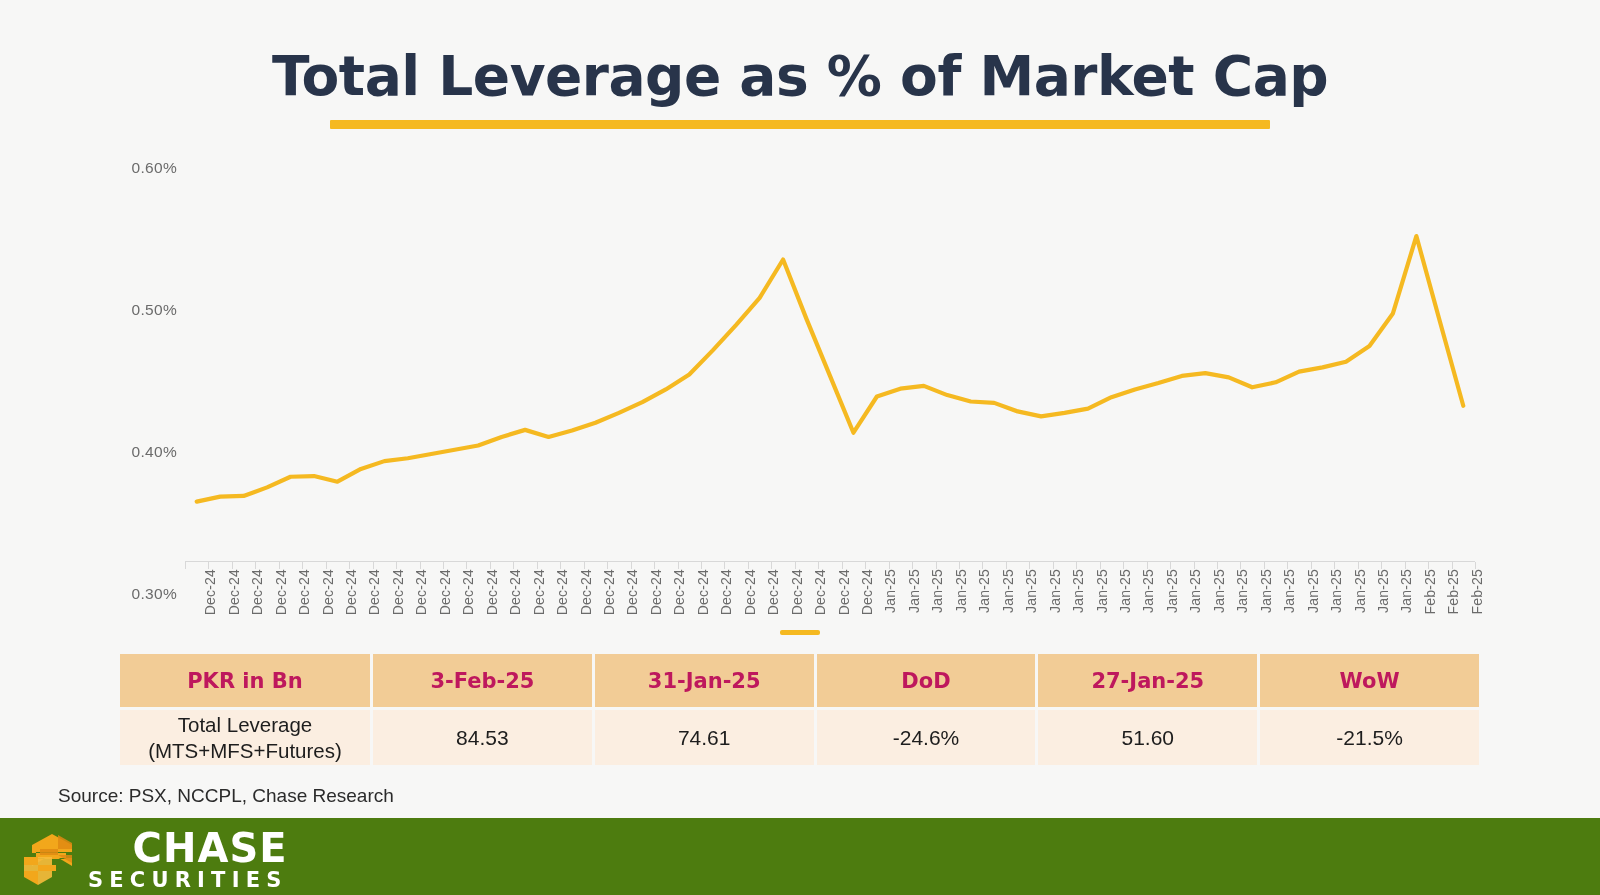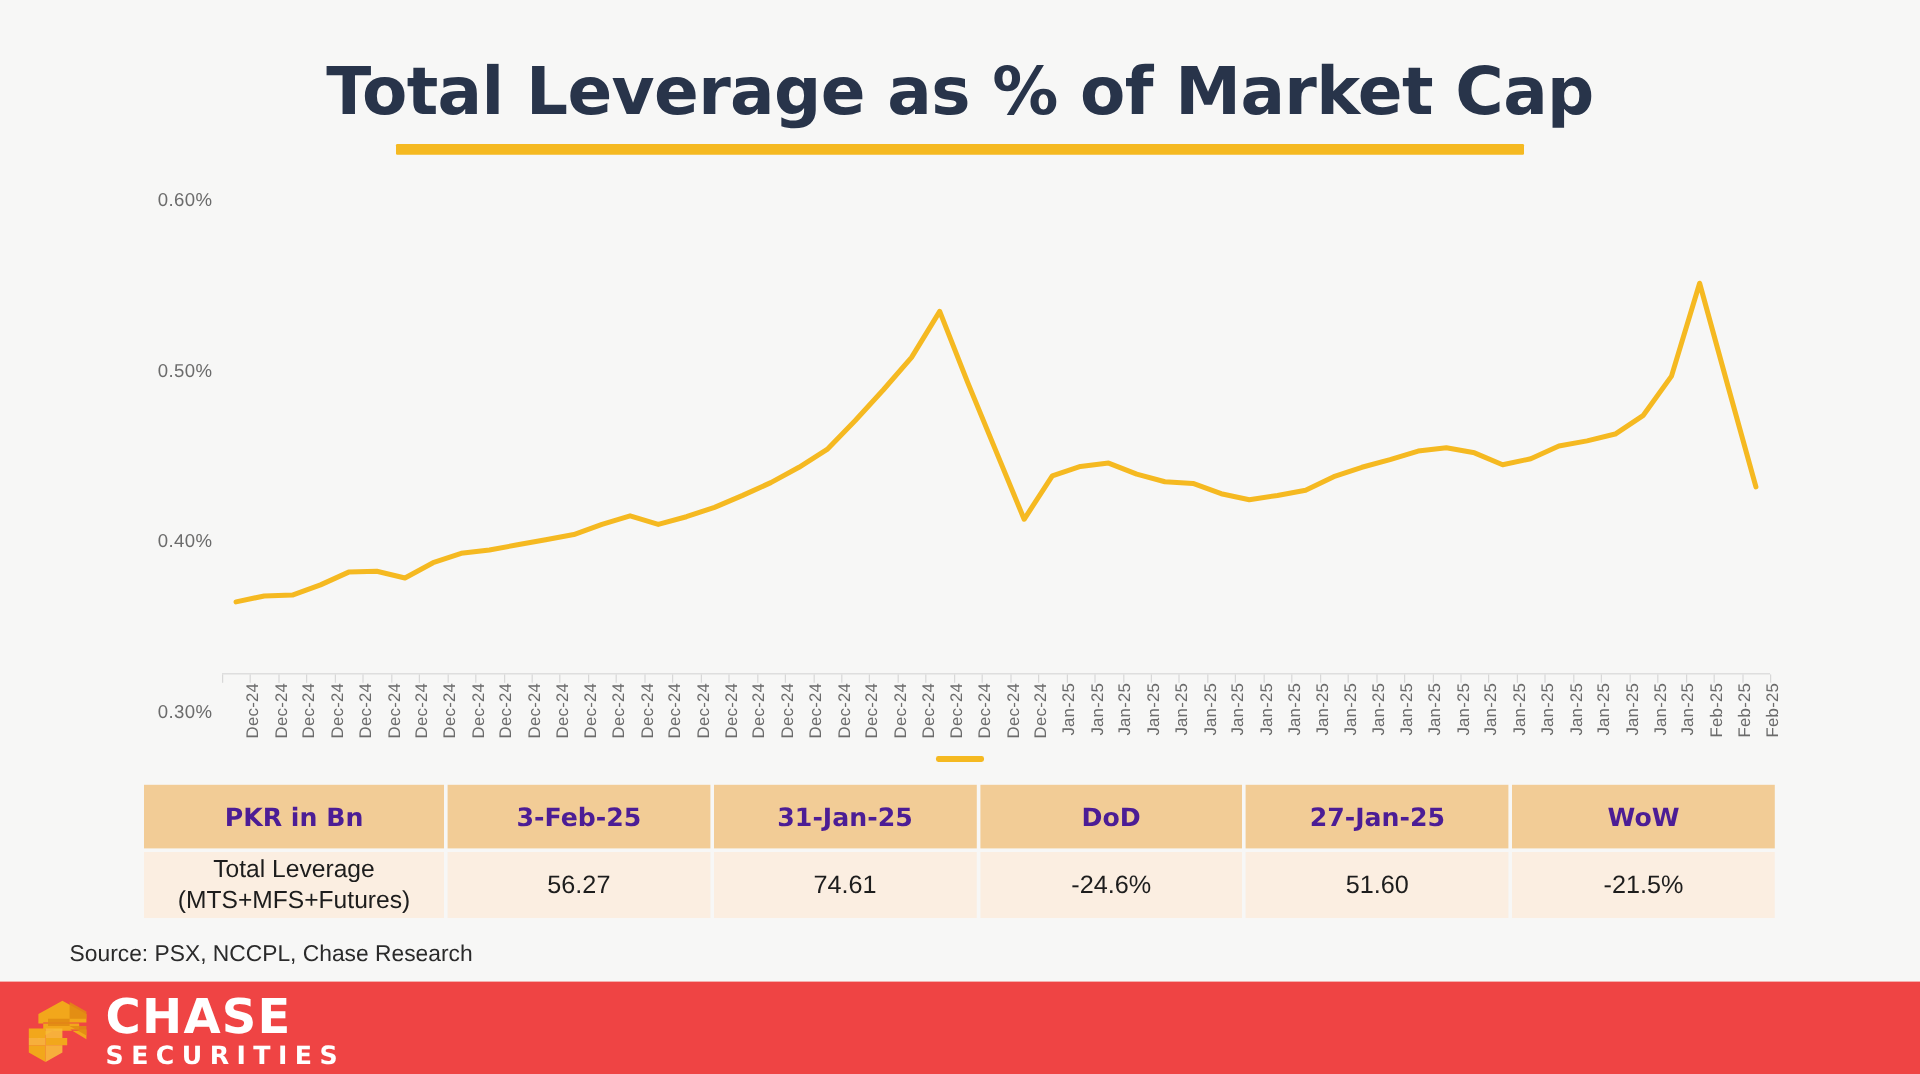--- a/index.html
+++ b/index.html
@@ -124,21 +124,21 @@
   #data-table {
     position: absolute;
     left: 117px; top: 651px;
     width: 1365px;
     border-collapse: separate;
     border-spacing: 3px 3px;
     table-layout: fixed;
   }
   #data-table th {
     background: #f2cc96;
-    color: #4c1d95;
+    color: #be185d;
     font-size: 21px;
     font-weight: bold;
     height: 53px;
     text-align: center;
     vertical-align: middle;
     font-family: "DejaVu Sans", sans-serif;
   }
   #data-table td {
     background: #fbeee1;
     color: #1d1d1d;
@@ -159,21 +159,22 @@
     color: #2b2b2b;
     font-family: "Liberation Sans", sans-serif;
     margin-left: 32px;
   }
 
   
   #footer-bar {
     position: absolute;
     left: 0; top: 818px;
     width: 1600px; height: 77px;
-    background: #ef4444;
+    background: #4d7c0f;
+    text-align: right;
   }
   #brand {
     position: absolute;
     left: 22px; top: 10px;
     display: flex;
     align-items: center;
     gap: 14px;
   }
   #brand-mark { width: 52px; height: 56px; }
   #brand-text { display: flex; flex-direction: column; line-height: 1; }
@@ -353,21 +354,21 @@
           <th>27-Jan-25</th>
           <th>WoW</th>
         </tr>
       </thead>
     <tbody id="tbody-rows">
         <tr>
           <td class="row-label">
             <div>Total Leverage</div>
             <div>(MTS+MFS+Futures)</div>
           </td>
-          <td>56.27</td>
+          <td>84.53</td>
           <td>74.61</td>
           <td>-24.6%</td>
           <td>51.60</td>
           <td>-21.5%</td>
         </tr>
       </tbody>
   </table>
 
   <div id="source-note">Source: PSX, NCCPL, Chase Research</div>
 

